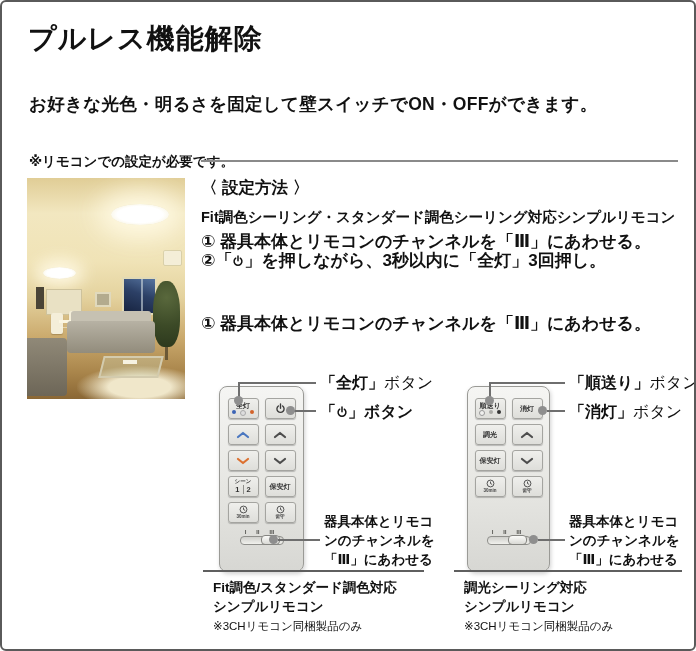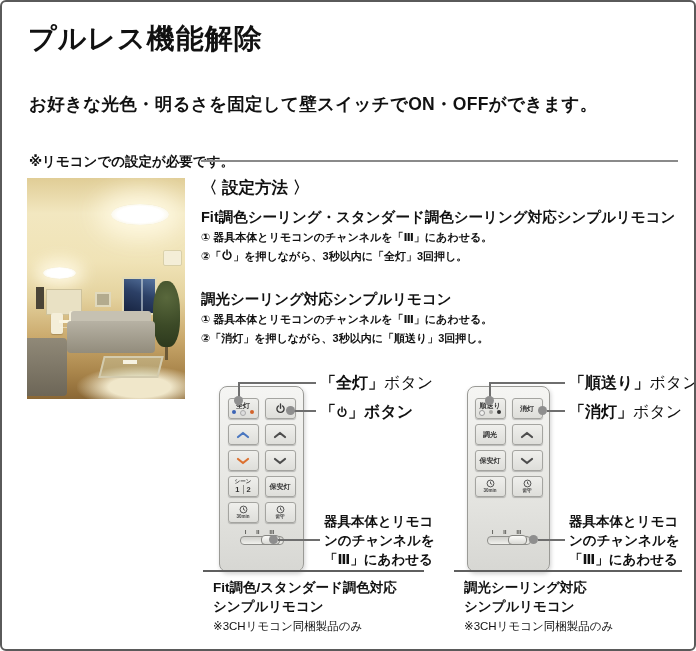--- a/index.html
+++ b/index.html
@@ -12,21 +12,21 @@
   .abs{position:absolute;}
   
   .title{left:26px;top:18px;font-size:28px;font-weight:800;letter-spacing:1px;text-align:right;}
   .desc{left:27px;font-size:17.5px;font-weight:700;letter-spacing:.3px;}
   .desc1{top:63px;} .desc2{top:90px;}
   .note{left:27px;top:128px;font-size:13.5px;font-weight:600;margin-top:23px;}
   .hr-top{left:199px;top:158px;width:477px;height:2px;background:#8a8a8a;}
   
   .heading{left:199px;top:175px;font-size:16.5px;font-weight:600;}
   .sec-title{left:199px;font-size:14.5px;font-weight:800;}
-  .step{left:199px;font-size:11px;font-weight:600;}
+  .step{left:199px;font-size:17px;font-weight:600;}
   .s1-title{top:206px;} .s1-step1{top:228px;} .s1-step2{top:247px;}
   .s2-title{top:288px;} .s2-step1{top:310px;} .s2-step2{top:329px;}
   .inline-power{display:inline-block;width:12px;height:12px;vertical-align:-1px;color:#111;}
   
   .photo{left:25px;top:176px;width:158px;height:221px;overflow:hidden;
     background:linear-gradient(180deg,#e0cd96 0%,#f2e7c0 16%,#f0e3b6 38%,#e4d29e 54%,#cbaa6d 72%,#a9854b 88%,#8a6735 100%);}
   .ph{position:absolute;}
   .ph-glow1{left:84px;top:26px;width:58px;height:21px;border-radius:50%;
     background:radial-gradient(#ffffff 55%,#f4ecca 100%);
     box-shadow:0 0 26px 14px rgba(255,250,228,.95);}
@@ -154,23 +154,21 @@
 
   <div class="abs sec-title s1-title">Fit調色シーリング・スタンダード調色シーリング対応シンプルリモコン</div>
   <div class="abs heading">〈 設定方法 〉</div>
   <div class="abs step s1-step1">① 器具本体とリモコンのチャンネルを「Ⅲ」にあわせる。</div>
   <div class="abs step s1-step2">
     <span>②「</span><svg class="inline-power" viewBox="0 0 12 12">
         <path d="M3.7 3.2 A3.9 3.9 0 1 0 8.3 3.2" fill="none" stroke="currentColor" stroke-width="1.5" stroke-linecap="round"></path>
         <line x1="6" y1="1.1" x2="6" y2="5.8" stroke="currentColor" stroke-width="1.5" stroke-linecap="round"></line>
       </svg><span>」を押しながら、3秒以内に「全灯」3回押し。</span>
   </div>
-  <div class="abs sec-title s2-title">調光シーリング対応シンプルリモコン</div>
   <div class="abs step s2-step1">① 器具本体とリモコンのチャンネルを「Ⅲ」にあわせる。</div>
-  <div class="abs step s2-step2">②「消灯」を押しながら、3秒以内に「順送り」3回押し。</div>
 
   <div class="abs remote remote-left">
     <div class="rows">
       <div class="brow">
         <div class="rbtn">
           <span>全灯</span>
           <span class="dots">
               <i class="d d-blue"></i>
               <i class="d d-pale"></i>
               <i class="d d-org"></i>

